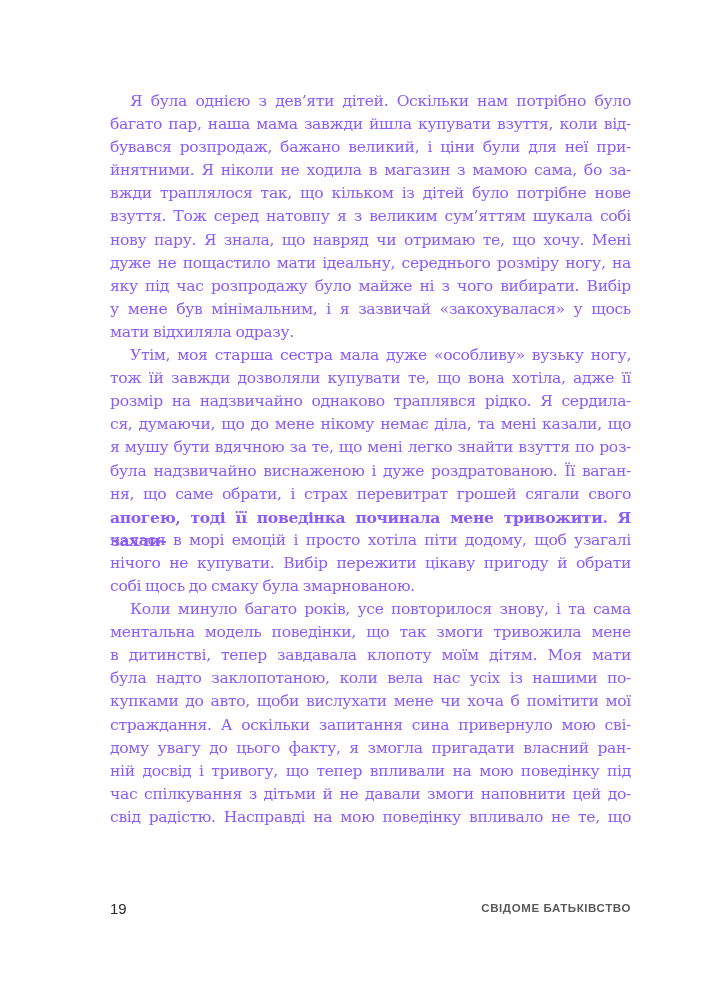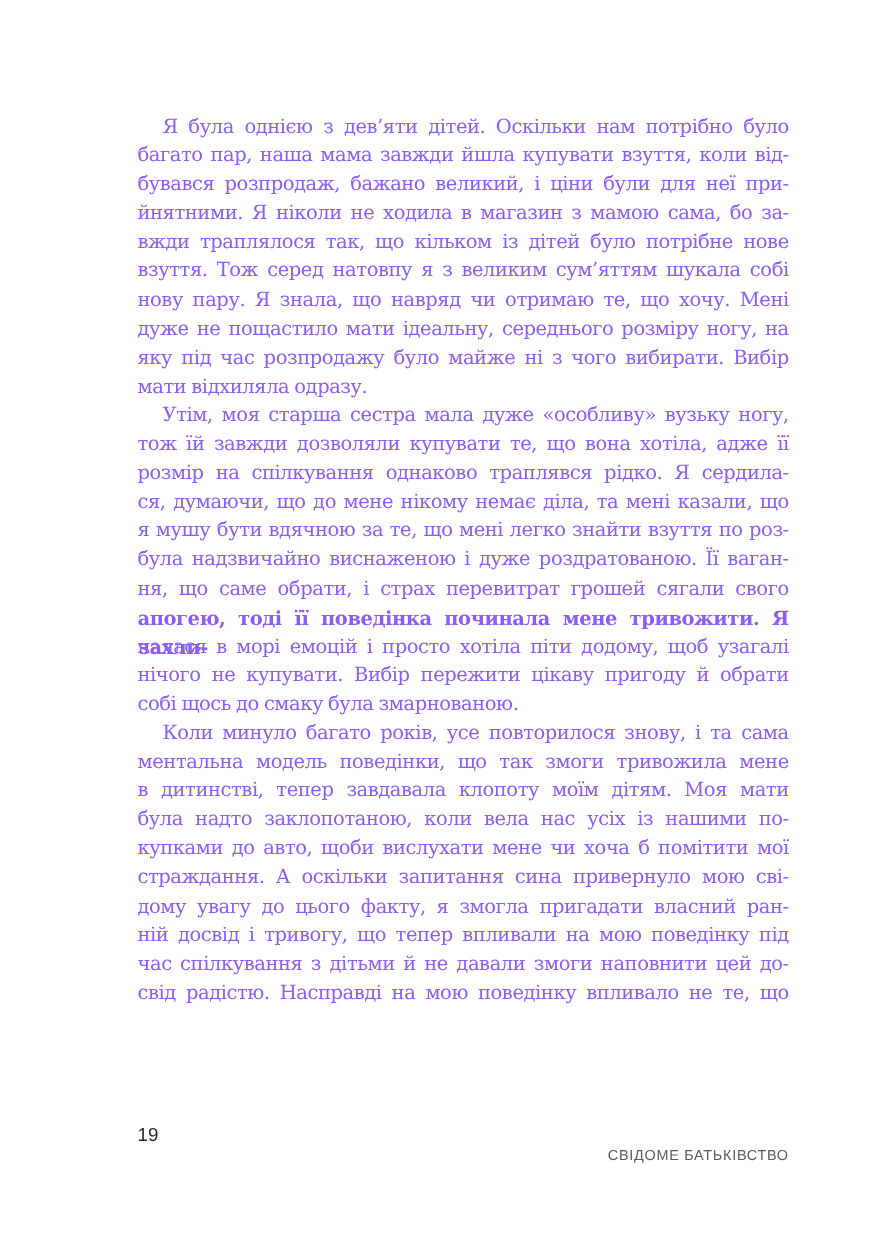--- a/index.html
+++ b/index.html
@@ -69,47 +69,49 @@
   .page-number {
     position: absolute;
     left: 0;
     top: 0;
     font-size: 15px;
     color: #2a2a2a;
   }
   .running-title {
     position: absolute;
     right: 0;
-    top: 19px;
+    top: 2px;
     font-size: 11.5px;
     letter-spacing: 0.6px;
     color: #5a5a5a;
+    font-weight: bold;
   }
 </style>
 </head>
 <body>
 
 <div class="page">
   <div class="text-block" id="text-block">
       <div class="paragraph">
         <div class="line first"><span class="line-inner" style="white-space: normal; width: 100%;">Я була однією з дев’яти дітей. Оскільки нам потрібно було</span></div>
         <div class="line"><span class="line-inner" style="white-space: normal; width: 100%;">багато пар, наша мама завжди йшла купувати взуття, коли від-</span></div>
         <div class="line"><span class="line-inner" style="white-space: normal; width: 100%;">бувався розпродаж, бажано великий, і ціни були для неї при-</span></div>
         <div class="line"><span class="line-inner" style="white-space: normal; width: 100%;">йнятними. Я ніколи не ходила в магазин з мамою сама, бо за-</span></div>
         <div class="line"><span class="line-inner" style="white-space: normal; width: 100%;">вжди траплялося так, що кільком із дітей було потрібне нове</span></div>
         <div class="line"><span class="line-inner" style="white-space: normal; width: 100%;">взуття. Тож серед натовпу я з великим сум’яттям шукала собі</span></div>
         <div class="line"><span class="line-inner" style="white-space: normal; width: 100%;">нову пару. Я знала, що навряд чи отримаю те, що хочу. Мені</span></div>
         <div class="line"><span class="line-inner" style="white-space: normal; width: 100%;">дуже не пощастило мати ідеальну, середнього розміру ногу, на</span></div>
         <div class="line"><span class="line-inner" style="white-space: normal; width: 100%;">яку під час розпродажу було майже ні з чого вибирати. Вибір</span></div>
+        <div class="line"><span class="line-inner" style="white-space: normal; width: 100%;">у мене був мінімальним, і я зазвичай «закохувалася» у щось</span></div>
         <div class="line last"><span class="line-inner" style="white-space: normal; width: 100%;">мати відхиляла одразу.</span></div>
       </div>
       <div class="paragraph">
         <div class="line first"><span class="line-inner" style="white-space: normal; width: 100%;">Утім, моя старша сестра мала дуже «особливу» вузьку ногу,</span></div>
         <div class="line"><span class="line-inner" style="white-space: normal; width: 100%;">тож їй завжди дозволяли купувати те, що вона хотіла, адже її</span></div>
-        <div class="line"><span class="line-inner" style="white-space: normal; width: 100%;">розмір на спілкування однаково траплявся рідко. Я сердила-</span></div>
+        <div class="line"><span class="line-inner" style="white-space: normal; width: 100%;">розмір на надзвичайно однаково траплявся рідко. Я сердила-</span></div>
         <div class="line"><span class="line-inner" style="white-space: normal; width: 100%;">ся, думаючи, що до мене нікому немає діла, та мені казали, що</span></div>
         <div class="line"><span class="line-inner" style="white-space: normal; width: 100%;">я мушу бути вдячною за те, що мені легко знайти взуття по роз-</span></div>
         <div class="line"><span class="line-inner" style="white-space: normal; width: 100%;">була надзвичайно виснаженою і дуже роздратованою. Її ваган-</span></div>
         <div class="line"><span class="line-inner" style="white-space: normal; width: 100%;">ня, що саме обрати, і страх перевитрат грошей сягали свого</span></div>
         <div class="line"><span class="line-inner" style="white-space: normal; width: 100%; font-weight: bold;">апогею, тоді її поведінка починала мене тривожити. Я захли-</span></div>
         <div class="line"><span class="line-inner" style="white-space: normal; width: 100%;">налася в морі емоцій і просто хотіла піти додому, щоб узагалі</span></div>
         <div class="line"><span class="line-inner" style="white-space: normal; width: 100%;">нічого не купувати. Вибір пережити цікаву пригоду й обрати</span></div>
         <div class="line last"><span class="line-inner" style="white-space: normal; width: 100%;">собі щось до смаку була змарнованою.</span></div>
       </div>
       <div class="paragraph">

